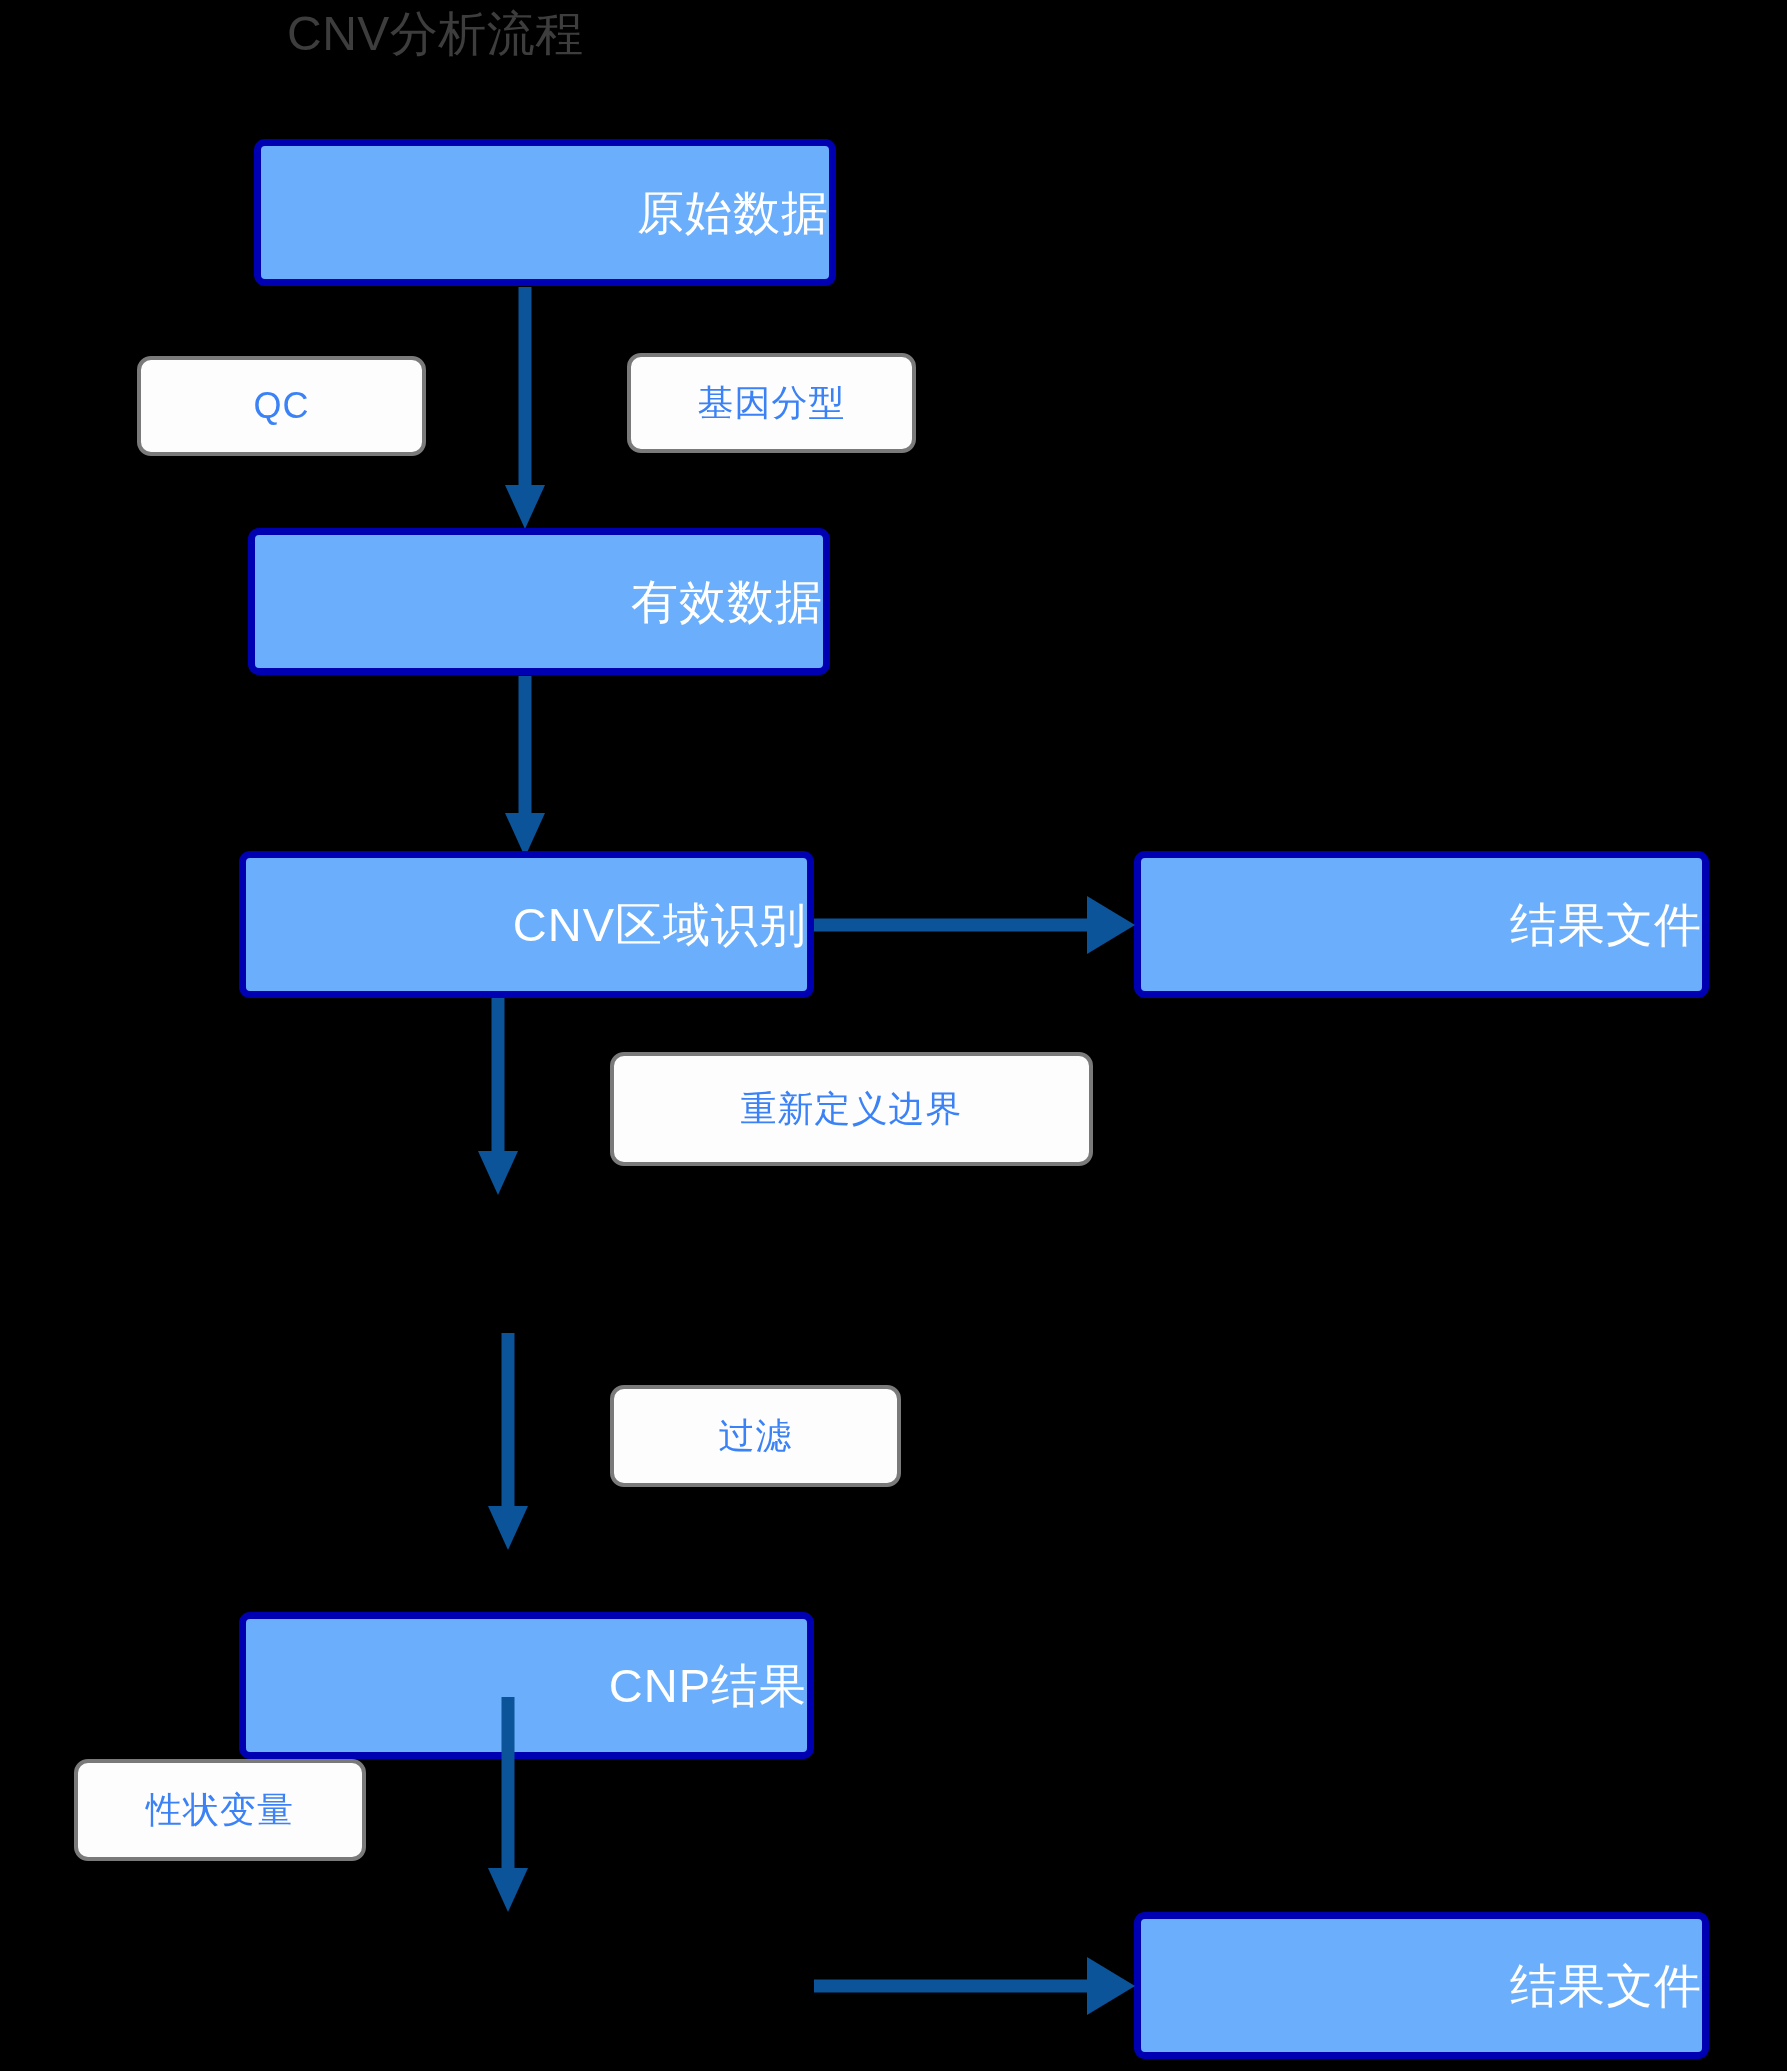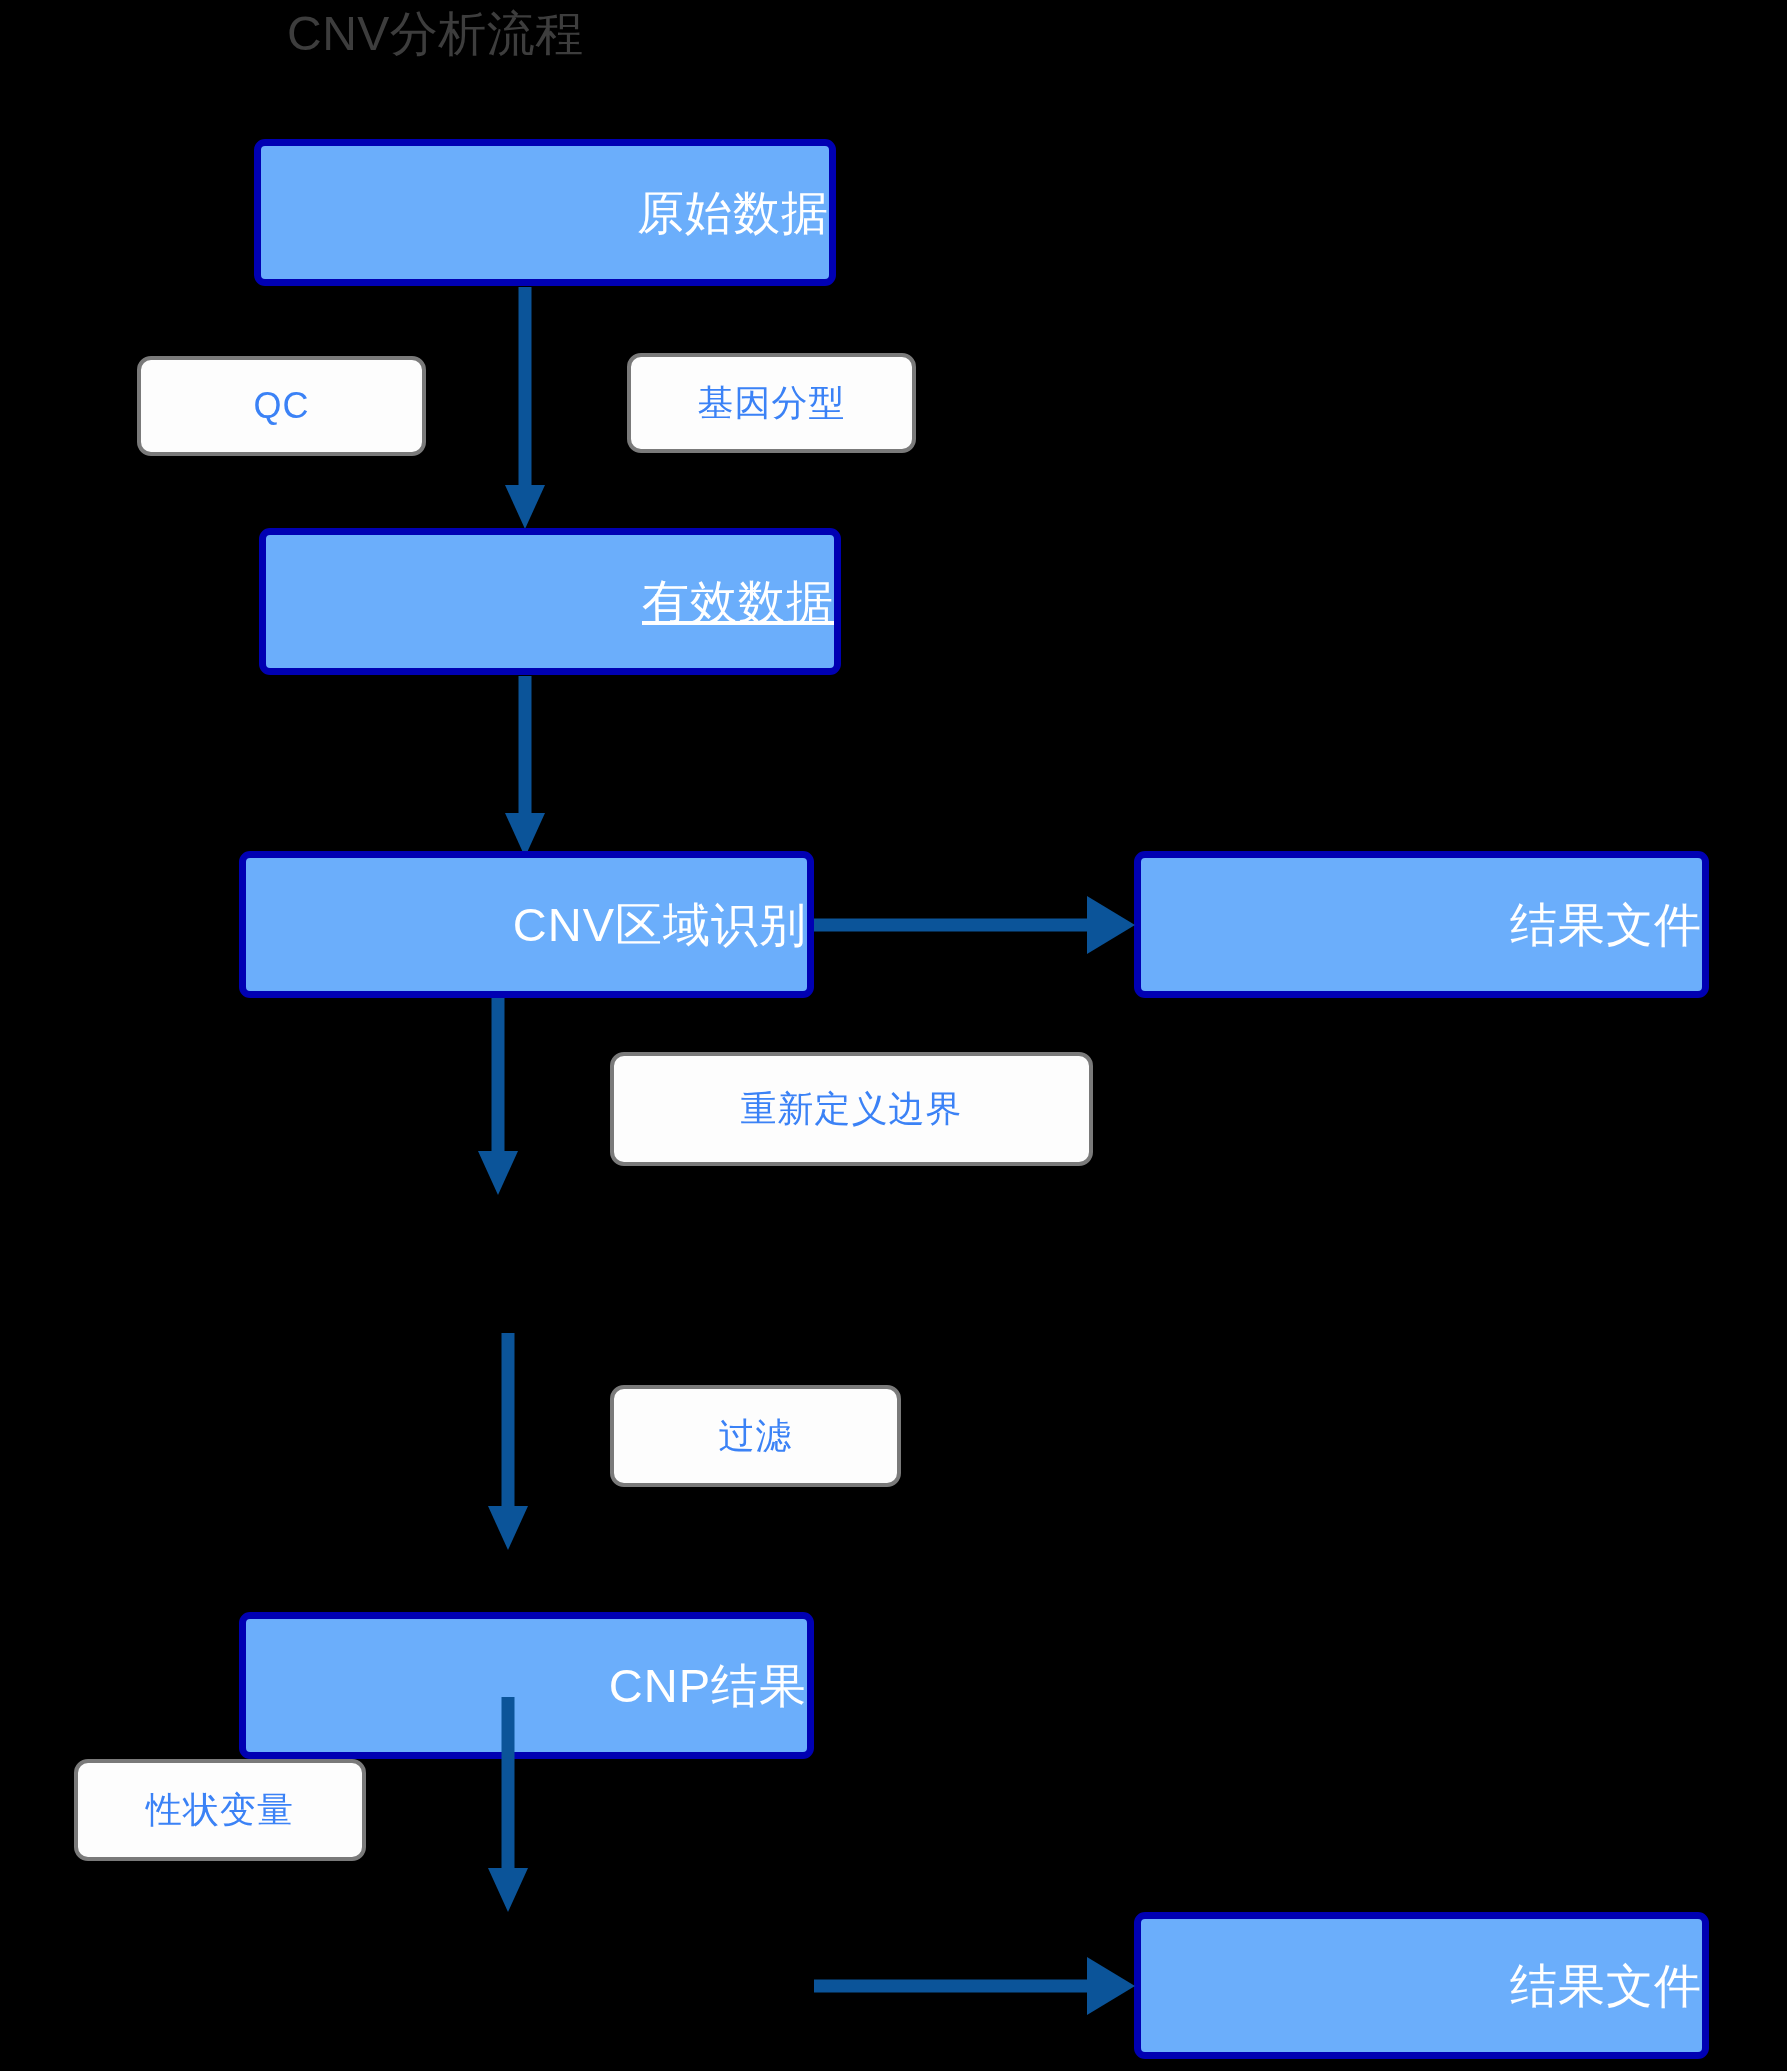--- a/index.html
+++ b/index.html
@@ -87,21 +87,21 @@
   </div>
 
   <div class="label" style="left:137px;top:356px;width:289px;height:100px;">
     <span>QC</span>
   </div>
 
   <div class="label" style="left:627px;top:353px;width:289px;height:100px;justify-content:center;">
     <span>基因分型</span>
   </div>
 
-  <div class="node" style="left:259px;top:528px;width:582px;height:147px;text-decoration:underline;">
+  <div class="node" style="left:248px;top:528px;width:582px;height:147px;">
     <span>有效数据</span>
   </div>
 
   <div class="arrow-v" style="left:505px;top:676px;width:40px;height:181px;">
     <div class="shaft" style="height:137px;"></div>
     <div class="head"></div>
   </div>
 
   <div class="node" style="left:239px;top:851px;width:575px;height:147px;">
     <span>CNV区域识别</span>

